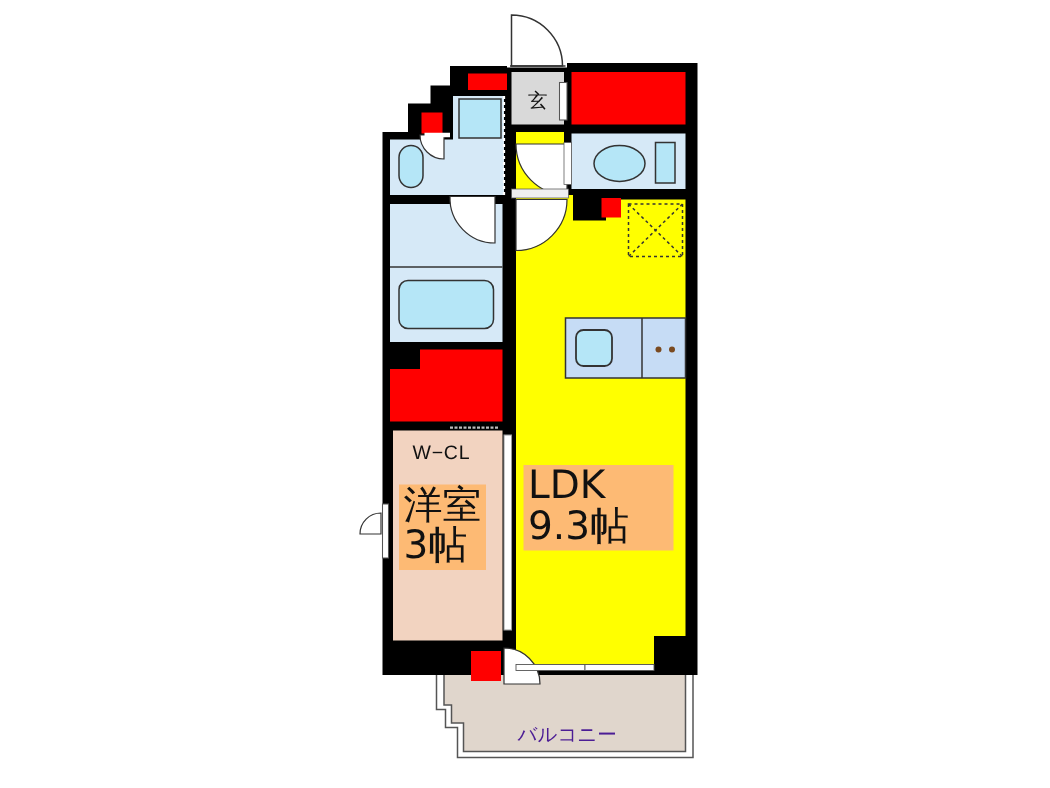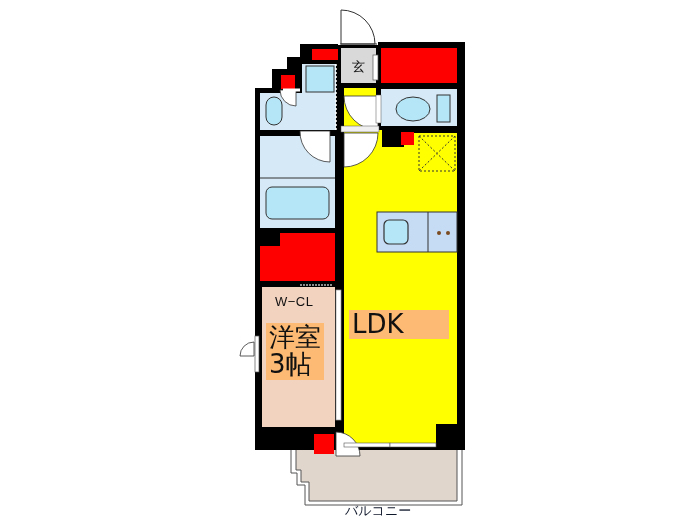--- a/index.html
+++ b/index.html
@@ -1,21 +1,21 @@
 <!DOCTYPE html>
 <html><head>
 <meta charset="utf-8">
 <style>
   html, body { margin:0; padding:0; background:#ffffff; }
   body { width:700px; height:525px; position:relative; overflow:hidden; font-family:"DejaVu Sans", sans-serif; }
   #plan { position:absolute; left:0; top:0; width:700px; height:525px; }
   .lbl { position:absolute; background:#fdba74; color:#111; line-height:1.05; }
   .room-label-lg { font-size:26px; }
   .wcl { position:absolute; font-size:13px; color:#111; font-family:"Liberation Sans", sans-serif; letter-spacing:0.5px; }
-  .balcony { position:absolute; font-size:13px; color:#0f172a;margin-top:21px; }
+  .balcony { position:absolute; font-size:13px; color:#4c1d95; }
   .genkan { position:absolute; font-size:13px; color:#111; }
 </style>
 </head>
 <body>
 
 <svg id="plan" viewBox="0 0 700 525" xmlns="http://www.w3.org/2000/svg">
 
   <g>
     <path d="M291,444 L291,473 L297,473 L297,485 L305,485 L305,505 L462,505 L462,444 Z" fill="#ffffff" stroke="#555" stroke-width="1"></path>
     <path d="M296,446 L296,470 L301,470 L301,482 L309,482 L309,501 L457,501 L457,446 Z" fill="#e0d6cc" stroke="#555" stroke-width="1"></path>
@@ -106,15 +106,16 @@
 
 <div class="wcl" style="left:275px; top:258px;margin-top:36px;">W−CL</div>
 
 <div class="lbl room-label-lg" style="left:266px; top:323px; padding:1px 3px;">
   <div>洋室</div>
   <div>3帖</div>
 </div>
 
 <div class="lbl room-label-lg" style="left:349px; top:310px; width:94px; padding:1px 3px;">
   <div>LDK</div>
+  <div>9.3帖</div>
 </div>
 
 <div class="balcony" style="left:345px; top:481px;">バルコニー</div>
 
 </body></html>

